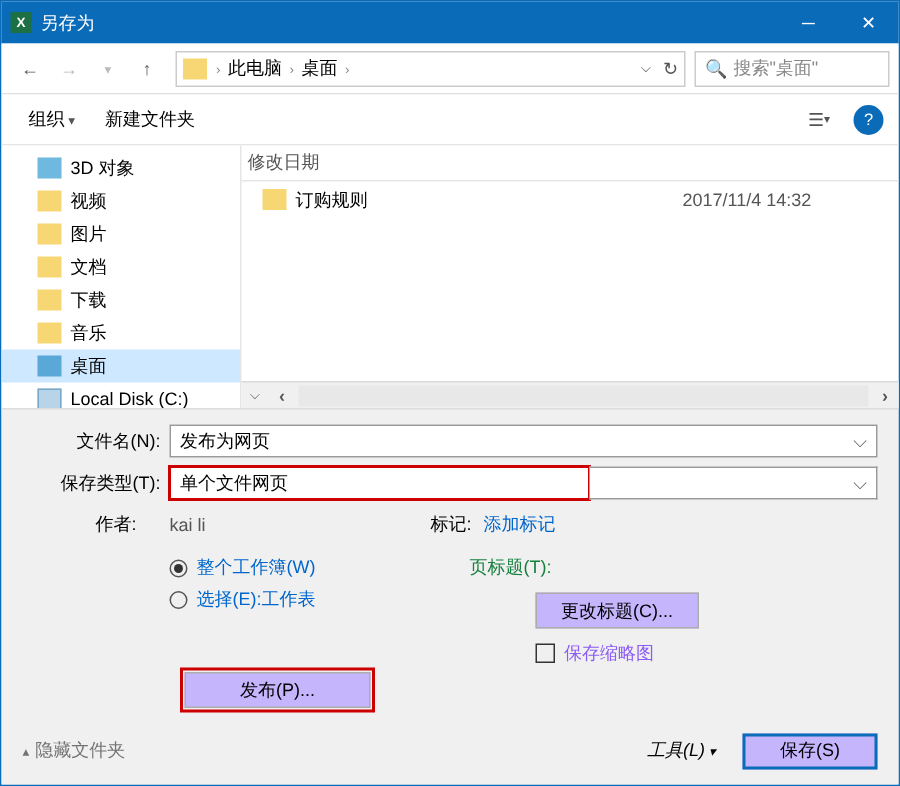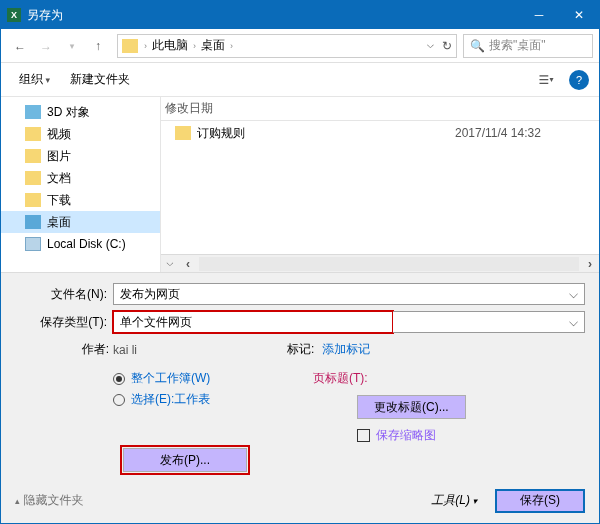--- a/index.html
+++ b/index.html
@@ -46,32 +46,32 @@
     .form { background: #f0f0f0; padding: 10px 14px 8px 14px; border-top: 1px solid #dcdcdc; }
     .frow { display: flex; align-items: center; margin-bottom: 6px; }
     .flabel { width: 98px; text-align: right; padding-right: 6px; }
     .finput { flex: 1; height: 22px; border: 1px solid #999; background: #fff; padding: 0 6px; display: flex; align-items: center; }
     .finput.hl { outline: 2px solid #c00; outline-offset: -1px; width: 280px; flex: none; }
     .finput.full { flex: 1; }
     .fselect { padding-right: 18px; position: relative; }
     .fselect::after { content: "⌵"; position: absolute; right: 6px; color: #555; }
     .metarow { display: flex; margin: 8px 0 12px 0; }
     .metacol { display: flex; align-items: center; }
-    .metacol .mlabel { width: 98px; text-align: right; padding-right: 4px; }
+    .metacol .mlabel { width: 98px; text-align: right; padding-right: 22px; }
     .metacol .mval { color: #555; }
     .metacol .mval.link { color: #0066cc; }
     .saverow { display: flex; margin-bottom: 4px; }
     .savecol-l { margin-left: 98px; width: 200px; }
     .savecol-r { flex: 1; }
     .radio { display: flex; align-items: center; margin-bottom: 4px; }
     .radio .rdot { width: 12px; height: 12px; border-radius: 50%; border: 1px solid #555; margin-right: 6px; position: relative; }
     .radio.checked .rdot::after { content: ""; width: 6px; height: 6px; border-radius: 50%; background: #333; position: absolute; top: 2px; left: 2px; }
     .radio .rlabel { color: #0066cc; }
     .titlerow { display: flex; align-items: center; margin-bottom: 8px; }
-    .titlerow .tlabel { color: #be185d; margin-right: 2px; }
+    .titlerow .tlabel { color: #15803d; margin-right: 2px; }
     .btn { background: #c4b5fd; border: 1px solid #adadad; padding: 4px 16px; min-width: 90px; text-align: center; height: 24px; display: inline-flex; align-items: center; justify-content: center; }
     .btn.hl { outline: 2px solid #c00; outline-offset: 1px; min-width: 124px; }
     .btn.primary { border: 2px solid #0a6bb9; }
     .chk { display: flex; align-items: center; margin-top: 8px; }
     .chk .cbox { width: 13px; height: 13px; border: 1px solid #333; margin-right: 6px; }
     .chk .clabel { color: #8b5cf6; }
     .footer { display: flex; align-items: center; padding: 8px 14px 10px 14px; background: #f0f0f0; }
     .footer .hidefolders { color: #737373; display: flex; align-items: center; }
     .footer .hidefolders::before { content: "▴"; margin-right: 4px; font-size: 9px; }
     .footer .fspacer { flex: 1; }
@@ -135,20 +135,24 @@
           <span>图片</span>
         </div>
       <div class="sitem">
           <div class="sicon"></div>
           <span>文档</span>
         </div>
       <div class="sitem">
           <div class="sicon"></div>
           <span>下载</span>
         </div>
+      <div class="sitem">
+          <div class="sicon"></div>
+          <span>音乐</span>
+        </div>
       <div class="sitem sel">
           <div class="sicon" style="background:#5aa8d8"></div>
           <span>桌面</span>
         </div>
       <div class="sitem">
           <div class="sicon disk"></div>
           <span>Local Disk (C:)</span>
         </div>
     </div>
     <div class="filearea">

